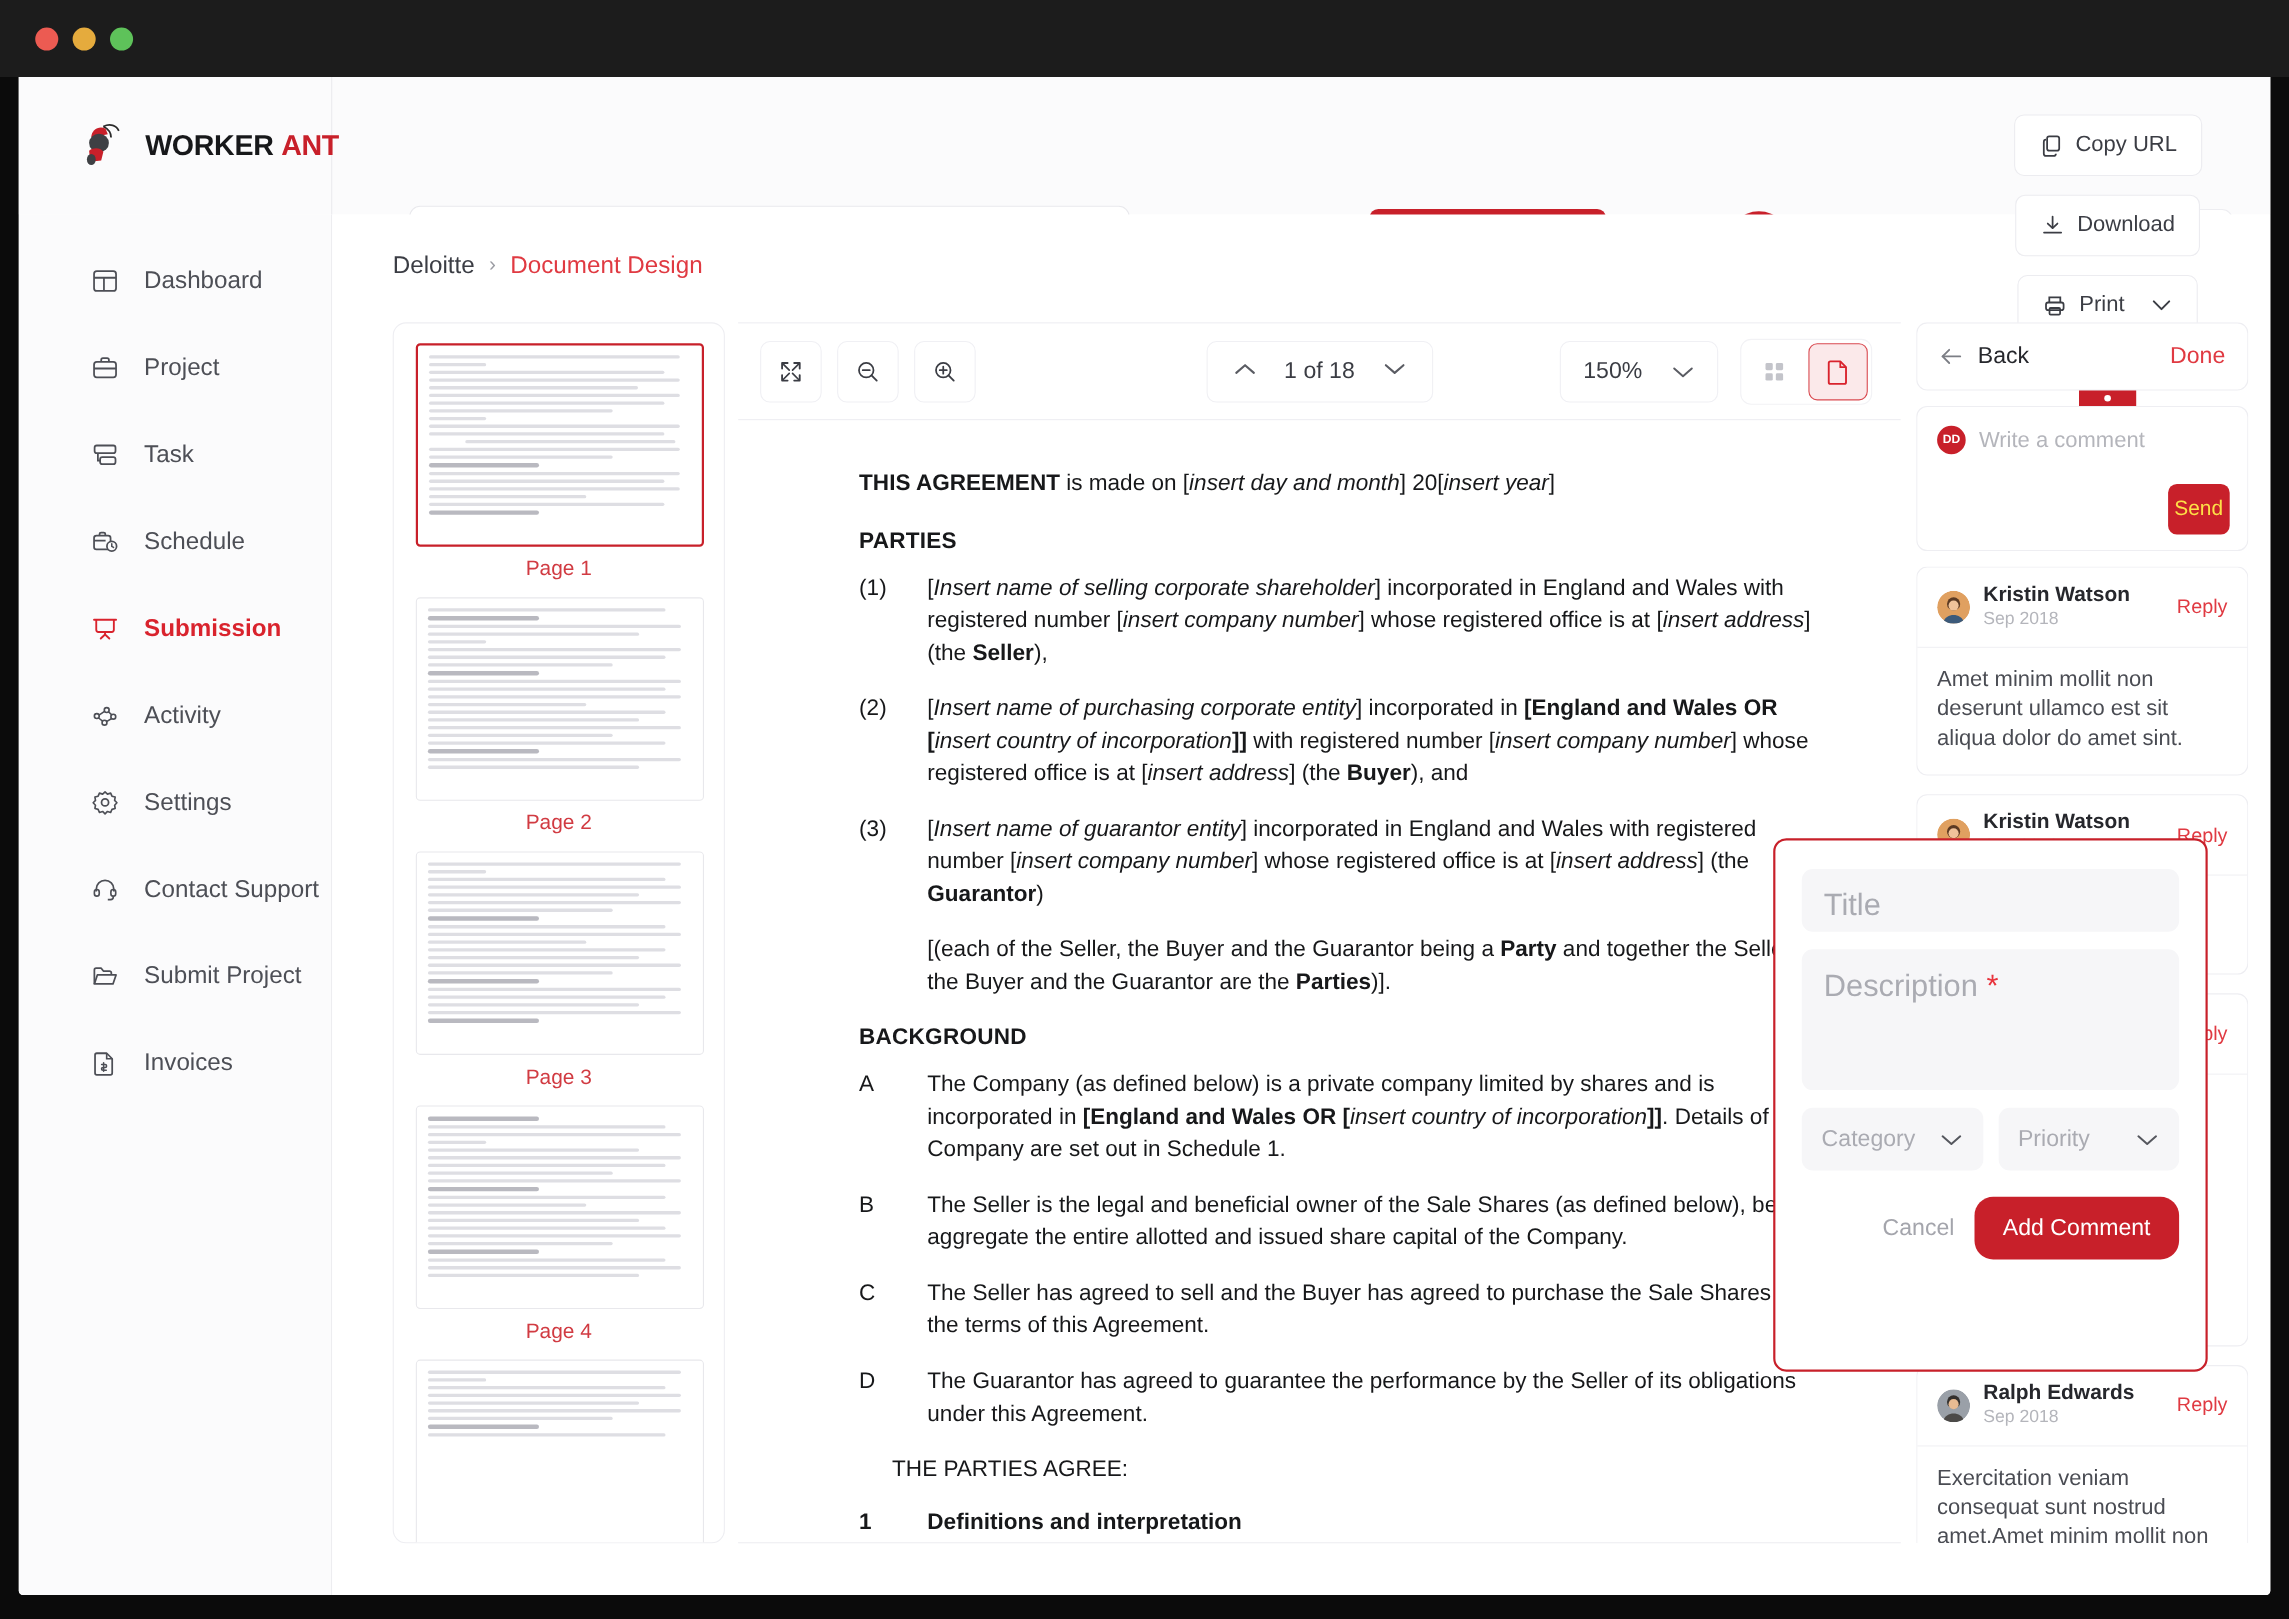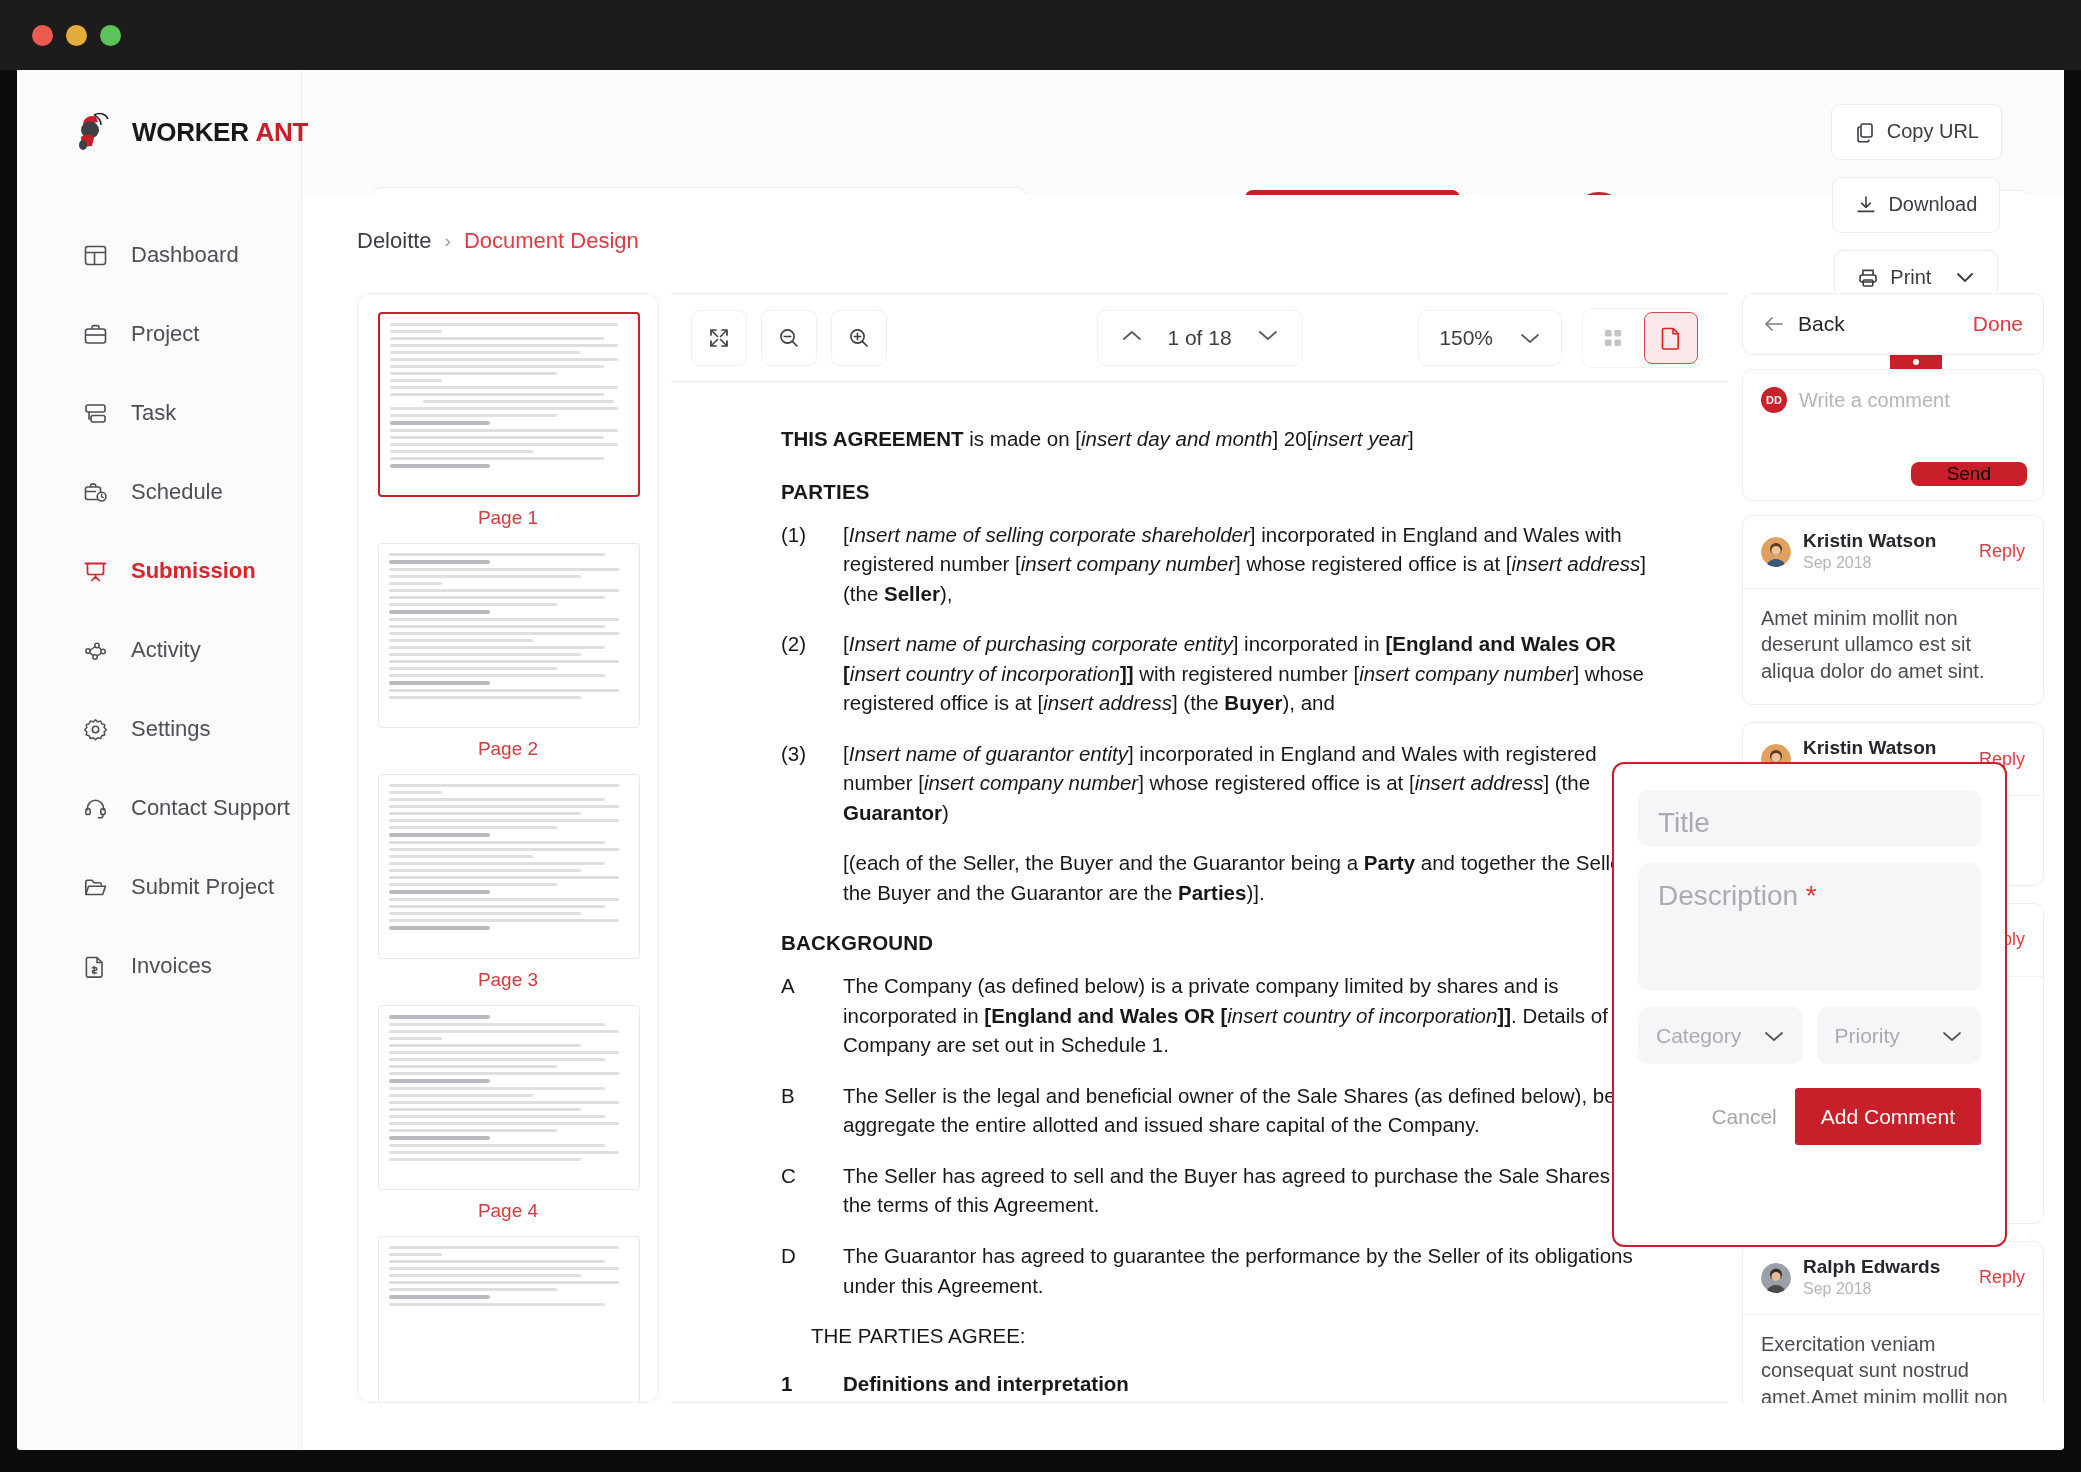--- a/index.html
+++ b/index.html
@@ -218,21 +218,21 @@
   .m-sel {
     background:#f6f6f8; border-radius:10px; height:57px; display:flex;
     align-items:center; justify-content:space-between; padding:0 18px;
     color:#aaabb2; font-size:21px; cursor:pointer;
   }
   .m-sel.half { flex:1 1 0; }
   .m-sel.full { width:100%; margin-bottom:16px; }
   .m-actions { display:flex; align-items:center; justify-content:flex-end; gap:18px; margin-top:24px;}
   .m-cancel { color:#a4a5ac; font-size:21px; cursor:pointer; background:none; border:none; font-family:inherit;}
   .m-add {
-    background:#c8202a; color:#fff; border:none; border-radius:3px;
+    background:#c8202a; color:#fff; border:none; border-radius:17px;
     height:57px; padding:0 26px; font-size:21px; cursor:pointer; font-family:inherit;
   }
 
   
   .comments {
     width:302px; flex:0 0 auto; height:1110px; margin-left:14px; margin-right:20px;
     display:flex; flex-direction:column; gap:14px; overflow:hidden;
   }
   .c-head {
     height:62px; background:#fff; border:1px solid #eeeef2; border-radius:10px;
@@ -244,22 +244,22 @@
     background:#fff; border:1px solid #eeeef2; border-radius:10px; padding:17px 18px;
     flex:0 0 auto; position:relative; height:132px;
   }
   .c-compose-top { display:flex; align-items:center; gap:12px; }
   .mini-av {
     width:26px; height:26px; border-radius:50%; background:#c8202a; color:#fff;
     font-size:11px; font-weight:700; display:flex; align-items:center; justify-content:center;
   }
   .c-compose .ph { color:#b4b5bb; font-size:20px; }
   .send-btn {
-    position:absolute; right:16px; bottom:14px; background:#c8202a; color:#000000;
-    border:none; border-radius:8px; height:24px; padding:0 36px; font-size:19px;
+    position:absolute; right:16px; bottom:14px; background:#c8202a; color:#fde047;
+    border:none; border-radius:8px; height:46px; padding:0 6px; font-size:19px;
     cursor:pointer; font-family:inherit;
   }
   .c-list { flex:1 1 auto; display:flex; flex-direction:column; gap:17px; overflow:hidden; }
   .c-card { background:#fff; border:1px solid #eeeef2; border-radius:10px; }
   .c-card-top {
     display:flex; align-items:center; gap:12px; padding:14px 18px;
     border-bottom:1px solid #f1f1f4;
   }
   .c-av { width:30px; height:30px; border-radius:50%; flex:0 0 auto; overflow:hidden; }
   .c-name { font-size:19px; font-weight:700; color:#26272c; line-height:1.2; }

